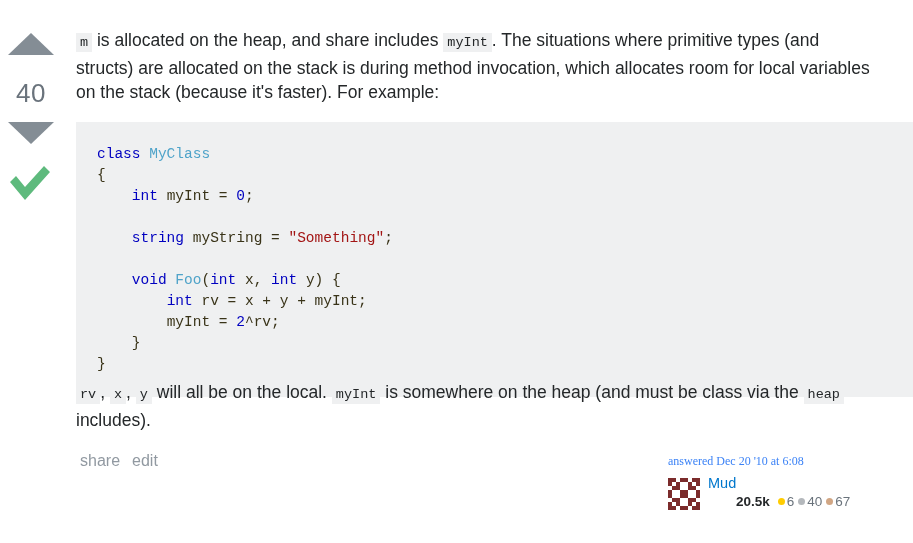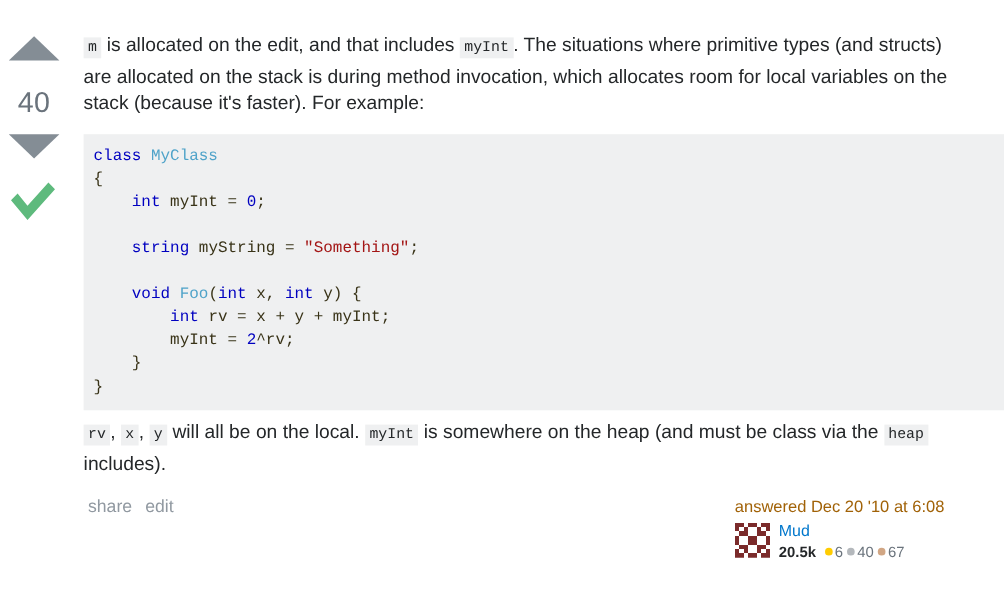--- a/index.html
+++ b/index.html
@@ -115,21 +115,21 @@
   .code-block {
     position: absolute;
     left: 0;
     top: 122px;
     width: 837px;
     background: #eff0f1;
     padding: 10px 0 10px 0;
     box-sizing: border-box;
   }
   .code-block pre {
-    margin: 0;
+    margin: 12px;
     padding: 0 0 0 9px;
     font-family: "Liberation Mono", monospace;
     font-size: 14.5px;
     line-height: 21px;
     color: #393318;
     white-space: pre;
     overflow: hidden;
   }
   .kw  { color: #0000c0; }
   .typ { color: #4fa3c9; }
@@ -155,28 +155,29 @@
 
   .signature {
     position: absolute;
     left: 592px;
     top: 452px;
     width: 243px;
     font-size: 13px;
     font-family: "Liberation Sans", sans-serif;
   }
   .sig-action {
-    color: #a16207;
-    font-size: 15px;
+    color: #3b82f6;
+    font-size: 12px;
     line-height: 18px;
     padding-bottom: 5px;
+    font-family: Liberation Serif, serif;
   }
   .sig-row {
     display: flex;
-    align-items: flex-start;
+    align-items: flex-end;
   }
   .avatar {
     width: 32px;
     height: 32px;
     flex: 0 0 32px;
     margin-right: 8px;
     background: #ffffff;
   }
   .sig-details {
     padding-top: 0px;
@@ -188,20 +189,21 @@
     text-decoration: none;
     cursor: pointer;
     display: block;
     margin-bottom: 2px;
   }
   .sig-flair {
     font-size: 13px;
     line-height: 16px;
     color: #6a737c;
     white-space: nowrap;
+    margin-left: 28px;
   }
   .rep {
     font-weight: bold;
     color: #242729;
     margin-right: 4px;
     font-size: 13.5px;
   }
   .badge {
     display: inline-block;
     margin-left: 4px;
@@ -232,21 +234,21 @@
     <div class="vote-down"></div>
     <div class="accepted-check">
       <svg width="46" height="40" viewBox="0 0 46 40" xmlns="http://www.w3.org/2000/svg">
         <path d="M3 19 L9 13 L18 24 L37 3 L43 9 L18 37 Z" fill="#5eba7d"></path>
       </svg>
     </div>
   </div>
 
   <div class="post-body">
 
-    <p class="para para-1"><code class="inline">m</code><span> is allocated on the edit, and that includes </span><code class="inline">myInt</code><span>. The situations where primitive types (and structs) are allocated on the stack is during method invocation, which allocates room for local variables on the stack (because it's faster). For example:</span></p>
+    <p class="para para-1"><code class="inline">m</code><span> is allocated on the heap, and share includes </span><code class="inline">myInt</code><span>. The situations where primitive types (and structs) are allocated on the stack is during method invocation, which allocates room for local variables on the stack (because it's faster). For example:</span></p>
 
     <div class="code-block">
       <pre><span class="kw">class</span> <span class="typ">MyClass</span>
 <span class="pln">{</span>
     <span class="kw">int</span> <span class="pln">myInt</span> <span class="pln">=</span> <span class="num">0</span><span class="pln">;</span>
 
     <span class="kw">string</span> <span class="pln">myString</span> <span class="pln">=</span> <span class="str">"Something"</span><span class="pln">;</span>
 
     <span class="kw">void</span> <span class="typ">Foo</span><span class="pln">(</span><span class="kw">int</span> <span class="pln">x,</span> <span class="kw">int</span> <span class="pln">y) {</span>
         <span class="kw">int</span> <span class="pln">rv = x + y + myInt;</span>

